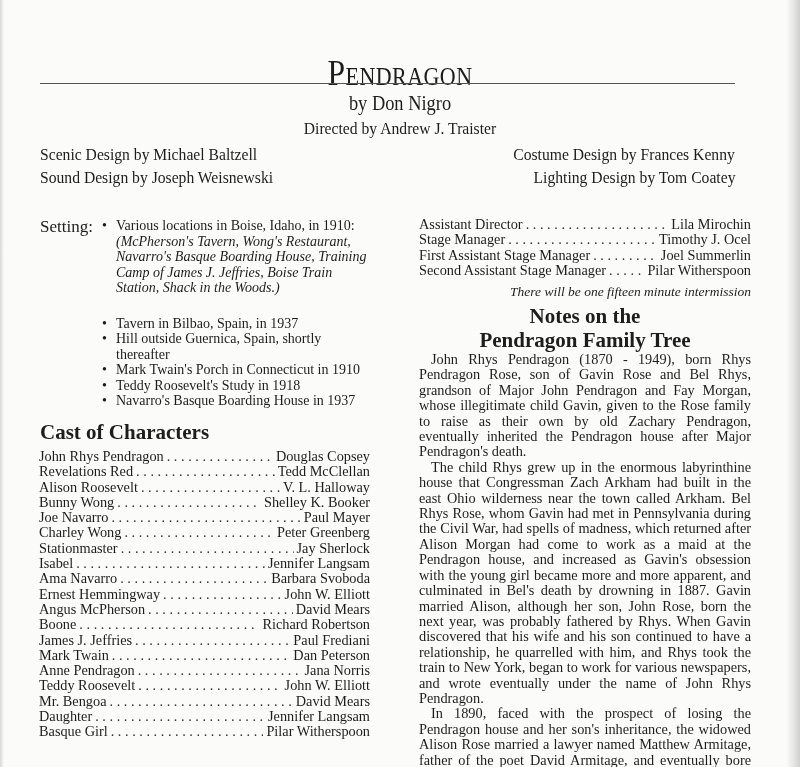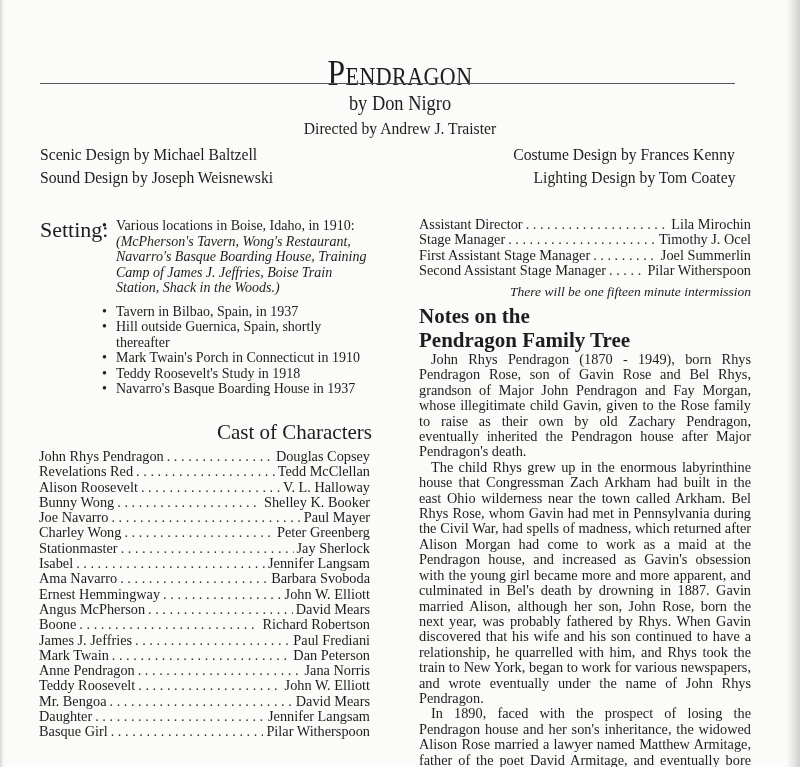--- a/index.html
+++ b/index.html
@@ -24,38 +24,38 @@
   }
   .rule {
     position:absolute; top:83px; left:40px; width:695px; height:1px; background:#555;
   }
   .byline { position:absolute; top:92px; left:0; width:800px; text-align:center; font-size:20px; transform:scaleX(0.92); }
   .director { position:absolute; top:119px; left:0; width:800px; text-align:center; font-size:17px; transform:scaleX(0.92); }
   .credit { position:absolute; font-size:17px; white-space:nowrap; }
   .credit.left { left:40px; transform:scaleX(0.92); transform-origin:left; }
   .credit.right { right:65px; transform:scaleX(0.92); transform-origin:right; }
 
-  .setting-label { position:absolute; top:217px; left:40px; font-size:22px;text-align:right; }
+  .setting-label { position:absolute; top:217px; left:40px; font-size:17px;text-align:right; }
   .setting-list { position:absolute; top:218px; left:100px; width:272px; margin:0; padding:0; list-style:none; font-size:14px; line-height:15.5px; }
   .setting-list li { position:relative; padding-left:16px; }
   .setting-list li::before { content:"•"; position:absolute; left:2px; top:0; }
-  .setting-list li.first { margin-bottom:8px;font-family:Liberation Serif, serif; }
+  .setting-list li.first { margin-bottom:20px;font-family:Liberation Serif, serif; }
   .setting-list .italic { font-style:italic; display:block; }
 
-  .cast-heading { position:absolute; top:420px; left:40px; width:332px; text-align:right; font-size:21px; font-weight:normal; }
+  .cast-heading { position:absolute; top:420px; left:40px; width:332px; text-align:left; font-size:21px; font-weight:bold; }
   .cast-list { position:absolute; top:449px; left:39px; width:331px; font-size:14.3px; }
   .row { display:flex; align-items:flex-end; height:15.3px; line-height:15.3px; white-space:nowrap; }
   .row .role { flex:0 0 auto; }
   .row .dots { flex:1 1 auto; overflow:hidden; margin:0 3px; letter-spacing:2px; color:#333; }
   .row .dots::before { content:". . . . . . . . . . . . . . . . . . . . . . . . . . . . . . . . . . . . . . . . . . . . . . . . . . . . . . . . ."; letter-spacing:0; }
   .row .actor { flex:0 0 auto; }
 
   .crew-list { position:absolute; top:217px; left:419px; width:332px; font-size:14.3px; }
   .intermission { position:absolute; top:284px; left:419px; width:332px; text-align:right; font-size:13.5px; font-style:italic; }
-  .notes-heading { position:absolute; top:304px; left:419px; width:332px; text-align:left; font-size:21px; font-weight:bold; line-height:24px; }
+  .notes-heading { position:absolute; top:304px; left:419px; width:332px; text-align:center; font-size:21px; font-weight:bold; line-height:24px; }
   .notes { position:absolute; top:352px; left:419px; width:332px; font-size:14.3px; line-height:15.4px; text-align:justify; }
   .notes p { margin:0; text-indent:12px; }
 </style>
 </head>
 <body>
 
 <div class="left-edge"></div>
 <div class="page-edge"></div>
 
 <div class="title">Pendragon</div>

